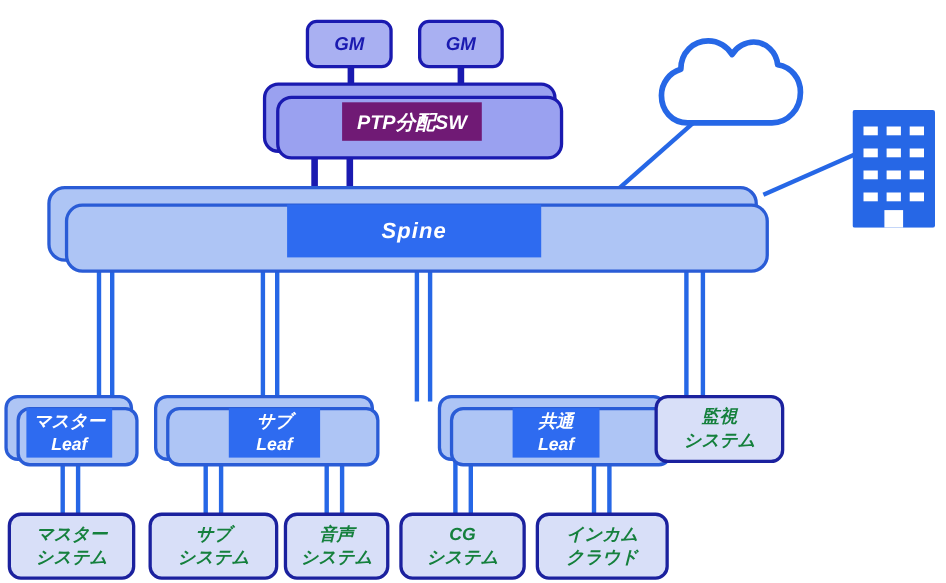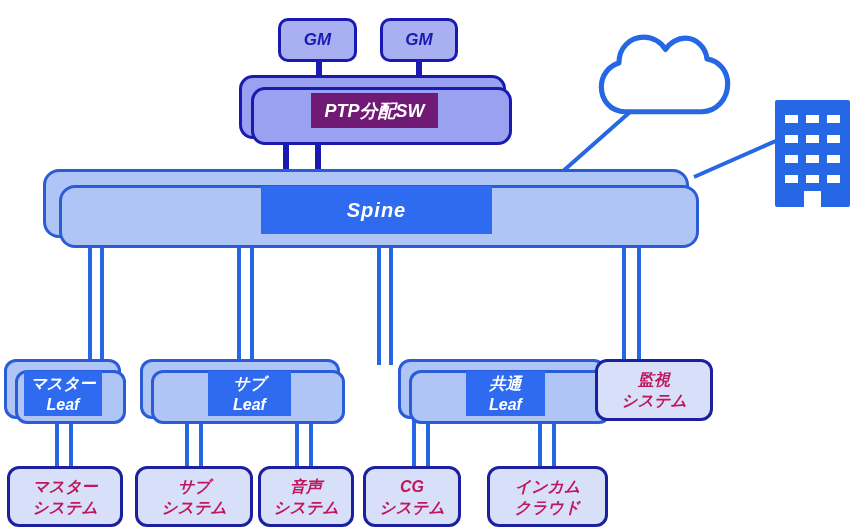--- a/index.html
+++ b/index.html
@@ -34,21 +34,21 @@
     letter-spacing:1px;display:flex;align-items:center;justify-content:center;
   }
   .leaf-label{
     position:absolute;background:#2E6BF0;color:#ffffff;text-align:center;
     white-space:pre-line;font-size:16px;line-height:21px;font-weight:bold;
     display:flex;align-items:center;justify-content:center;
   }
   .sys{
     --fill:#D8DFF8;--stroke:#1B219E;border-radius:12px;
     display:flex;align-items:center;justify-content:center;text-align:center;
-    white-space:pre-line;color:#be185d;font-weight:bold;font-size:16px;line-height:21px;
+    white-space:pre-line;color:#15803d;font-weight:bold;font-size:16px;line-height:21px;
   }
   .vline{position:absolute;z-index:1;}
   .vline.blue{width:4px;background:#2667E6;}
   .vline.navy{width:6px;background:#1A1AB0;}
   .diag{position:absolute;left:0;top:0;z-index:1;pointer-events:none;}
   .float-label{
     position:absolute;color:#16219B;font-weight:bold;font-size:19px;
     text-align:center;z-index:3;white-space:nowrap;
   }
 </style>
@@ -134,18 +134,18 @@
 
   <div class="node box sys" style="left:595px;top:359px;width:118px;height:62px;">監視
 システム</div>
 
   <div class="node box sys" style="left:7px;top:466px;width:116px;height:61px;">マスター
 システム</div>
   <div class="node box sys" style="left:135px;top:466px;width:118px;height:61px;">サブ
 システム</div>
   <div class="node box sys" style="left:258px;top:466px;width:96px;height:61px;">音声
 システム</div>
-  <div class="node box sys" style="left:363px;top:466px;width:98px;height:61px;">CG
+  <div class="node box sys" style="left:363px;top:466px;width:115px;height:61px;">CG
 システム</div>
   <div class="node box sys" style="left:487px;top:466px;width:121px;height:61px;">インカム
 クラウド</div>
 
 </div>
 
 </body></html>

